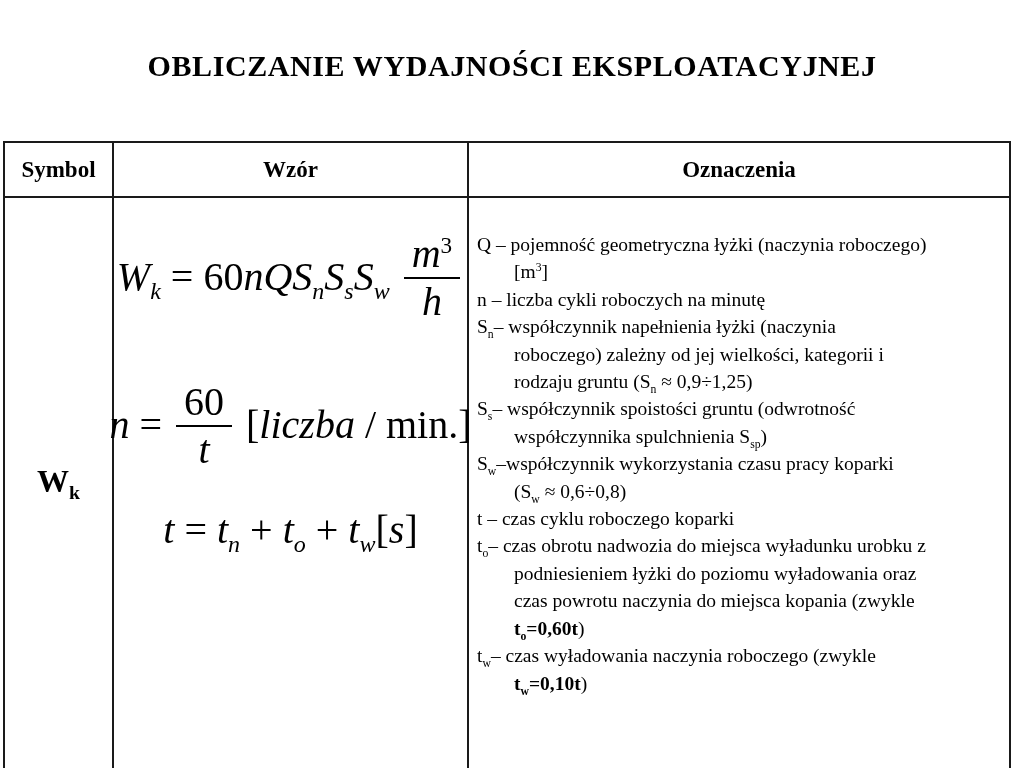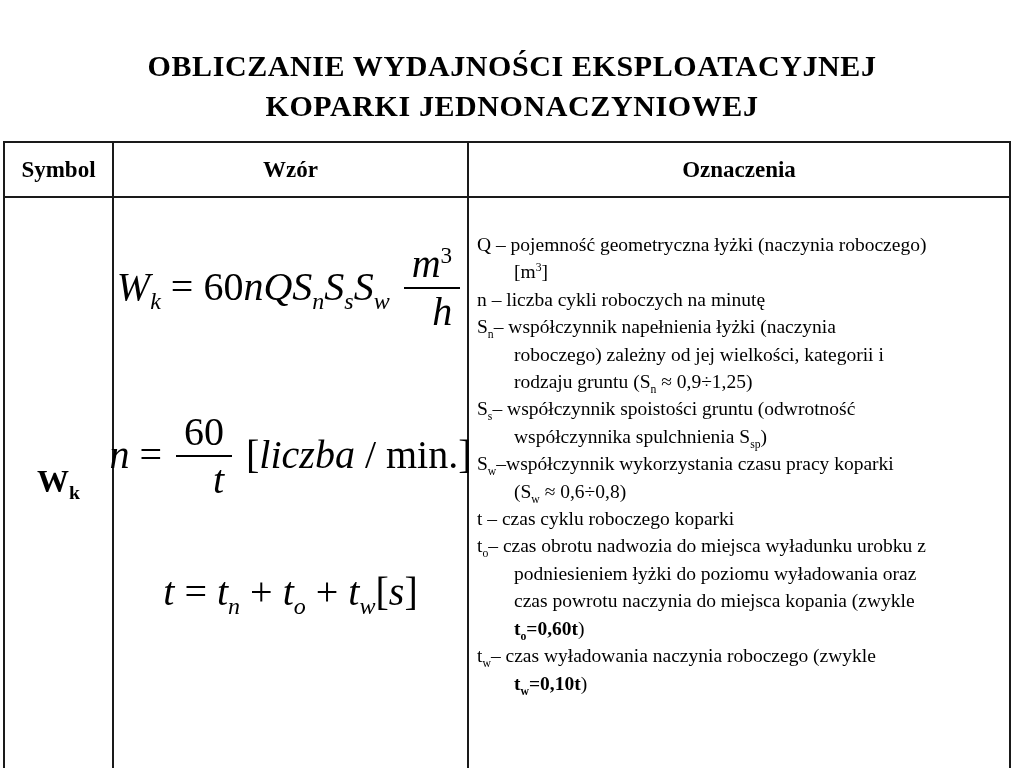--- a/index.html
+++ b/index.html
@@ -40,24 +40,24 @@
   }
   .symbol-cell sub { font-size:62%; }
 
   
   .wzor-cell { display:flex; flex-direction:column; align-items:center; font-size:40px; }
   .formula { text-align:center; white-space:nowrap; }
   .formula sub { font-size:60%; line-height:0; }
   .formula sup { font-size:58%; line-height:0; }
   .f1 { margin-top:38px; }
   .f2 { margin-top:58px; }
-  .f3 { margin-top:54px; }
+  .f3 { margin-top:32px; }
   .frac {
-    display:inline-block; vertical-align:middle; text-align:right;
-    margin:10px 4px; position:relative; top:-0.08em;
+    display:inline-block; vertical-align:middle; text-align:center;
+    margin:0 4px; position:relative; top:-0.08em;
   }
   .frac .num { display:block; border-bottom:2px solid #000; padding:0 8px 2px; line-height:1.05; }
   .frac .den { display:block; padding:2px 8px 0; line-height:1.05; }
 
   
   .ozn-cell { padding:17px 6px 0 8px; font-size:19.5px; line-height:27.4px;margin-top:16px; }
   .def-item { padding-left:37px; text-indent:-37px; }
   .def-item sub { font-size:60%; line-height:0; }
   .def-item sup { font-size:60%; line-height:0; }
   .def-item b { font-weight:bold; }
@@ -67,21 +67,20 @@
     background:#c9c9c9;
   }
 </style>
 </head>
 <body>
 
 <div class="page">
 
   <div class="title">
     <div>OBLICZANIE WYDAJNOŚCI EKSPLOATACYJNEJ</div>
-    <div>KOPARKI JEDNONACZYNIOWEJ</div>
   </div>
 
   <div class="formula-table">
 
     <div class="cell hdr">Symbol</div>
     <div class="cell hdr">Wzór</div>
     <div class="cell hdr">Oznaczenia</div>
 
     <div class="cell symbol-cell">
       <span><b>W<sub>k</sub></b></span>

